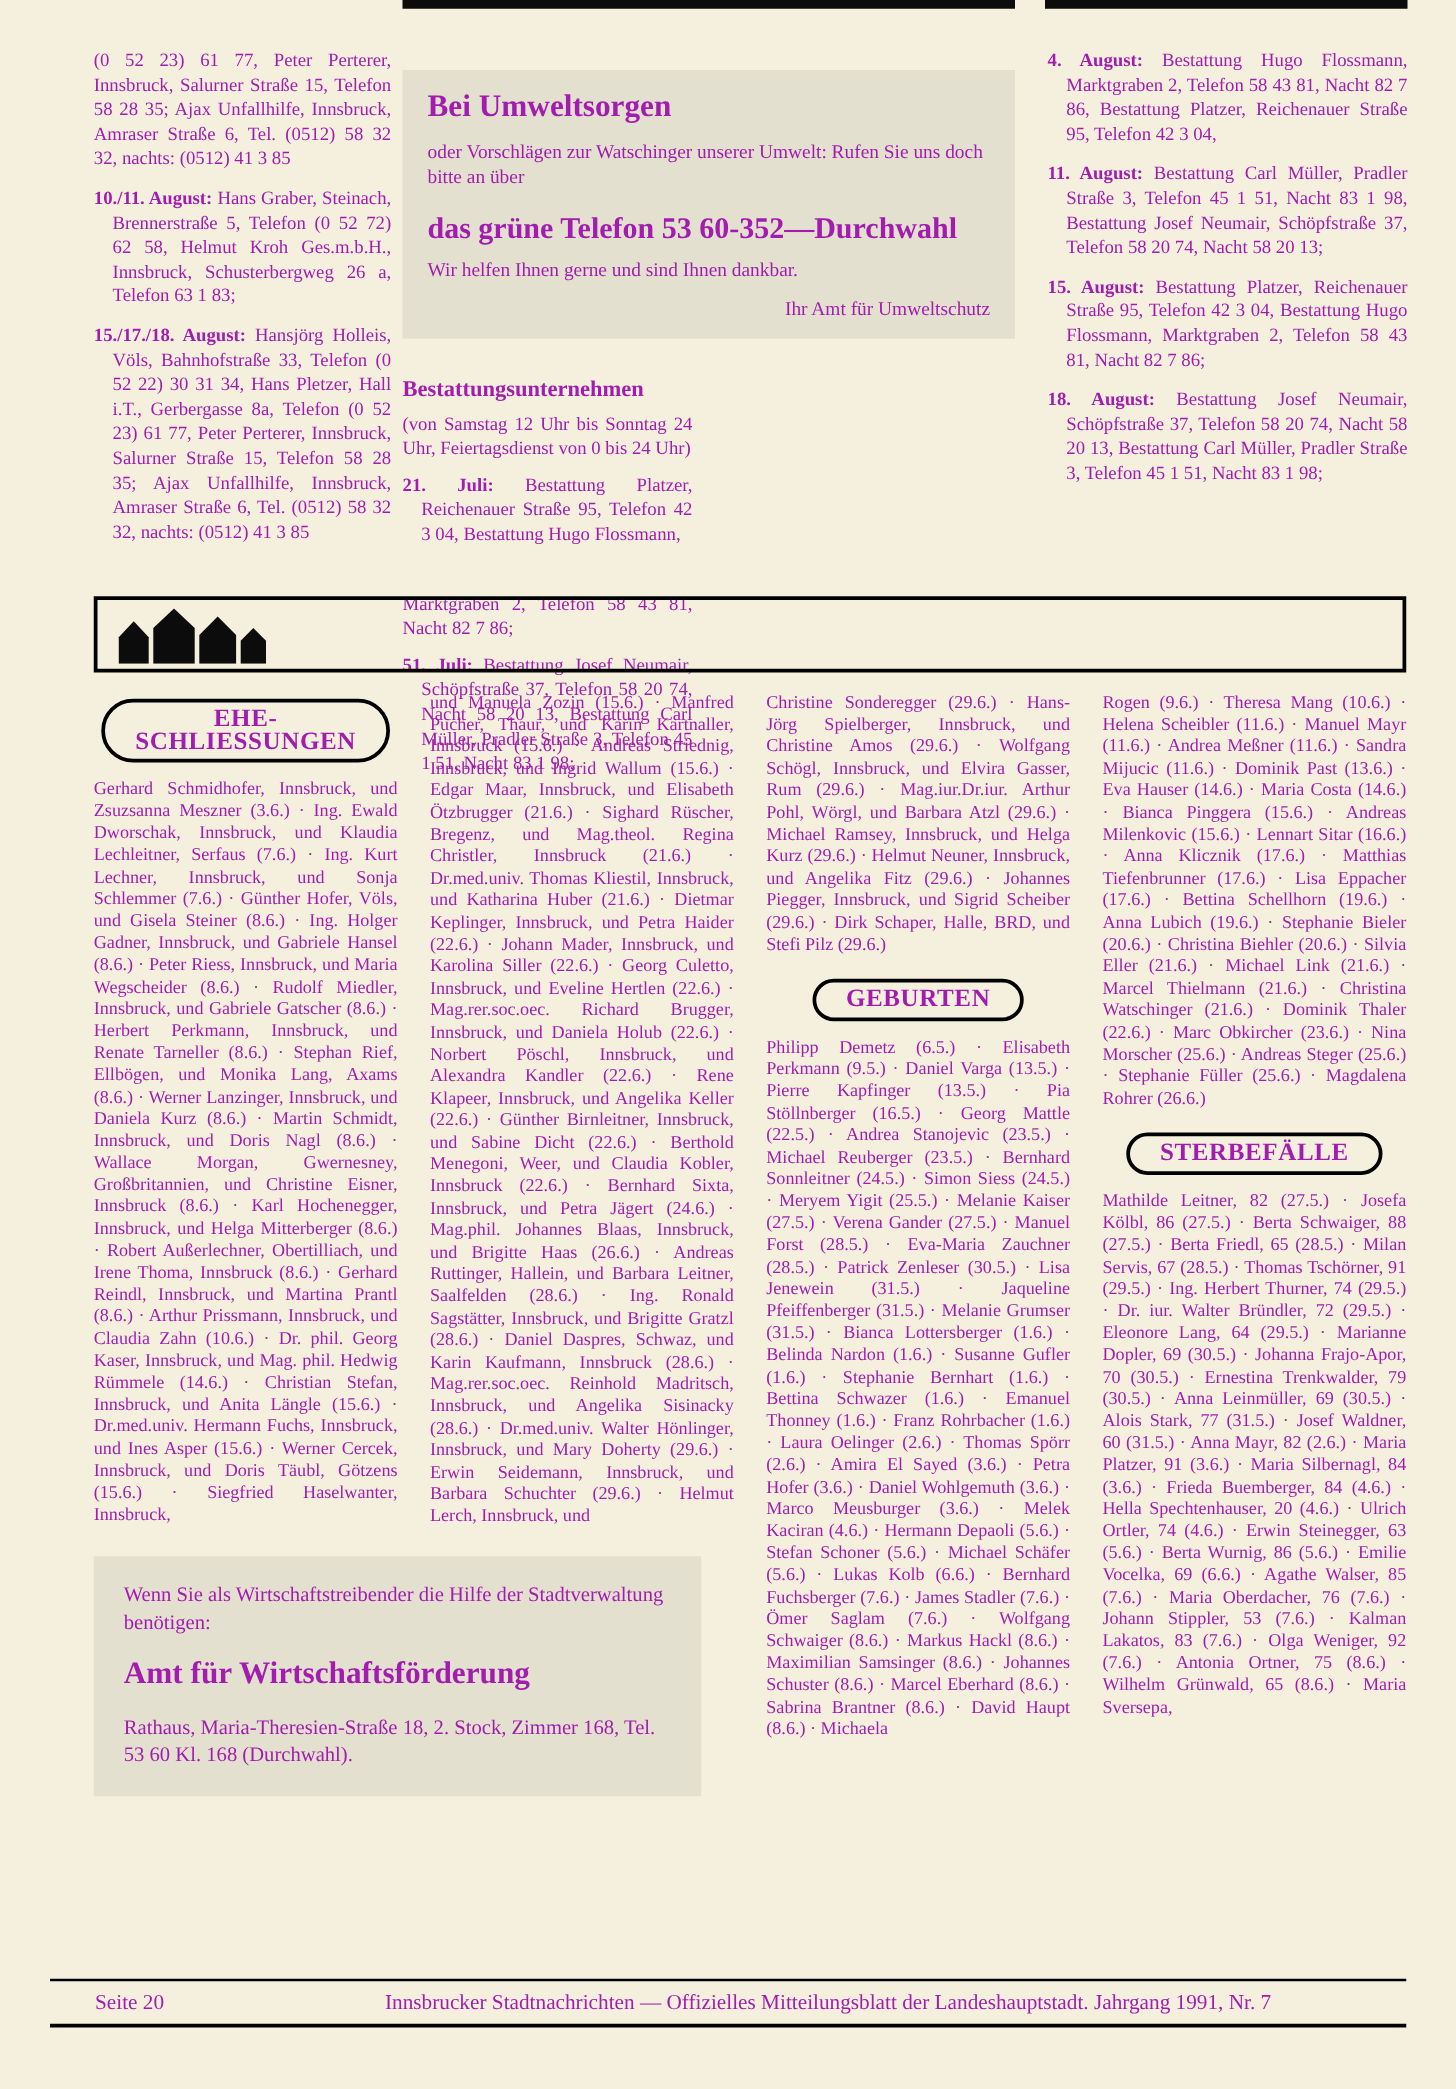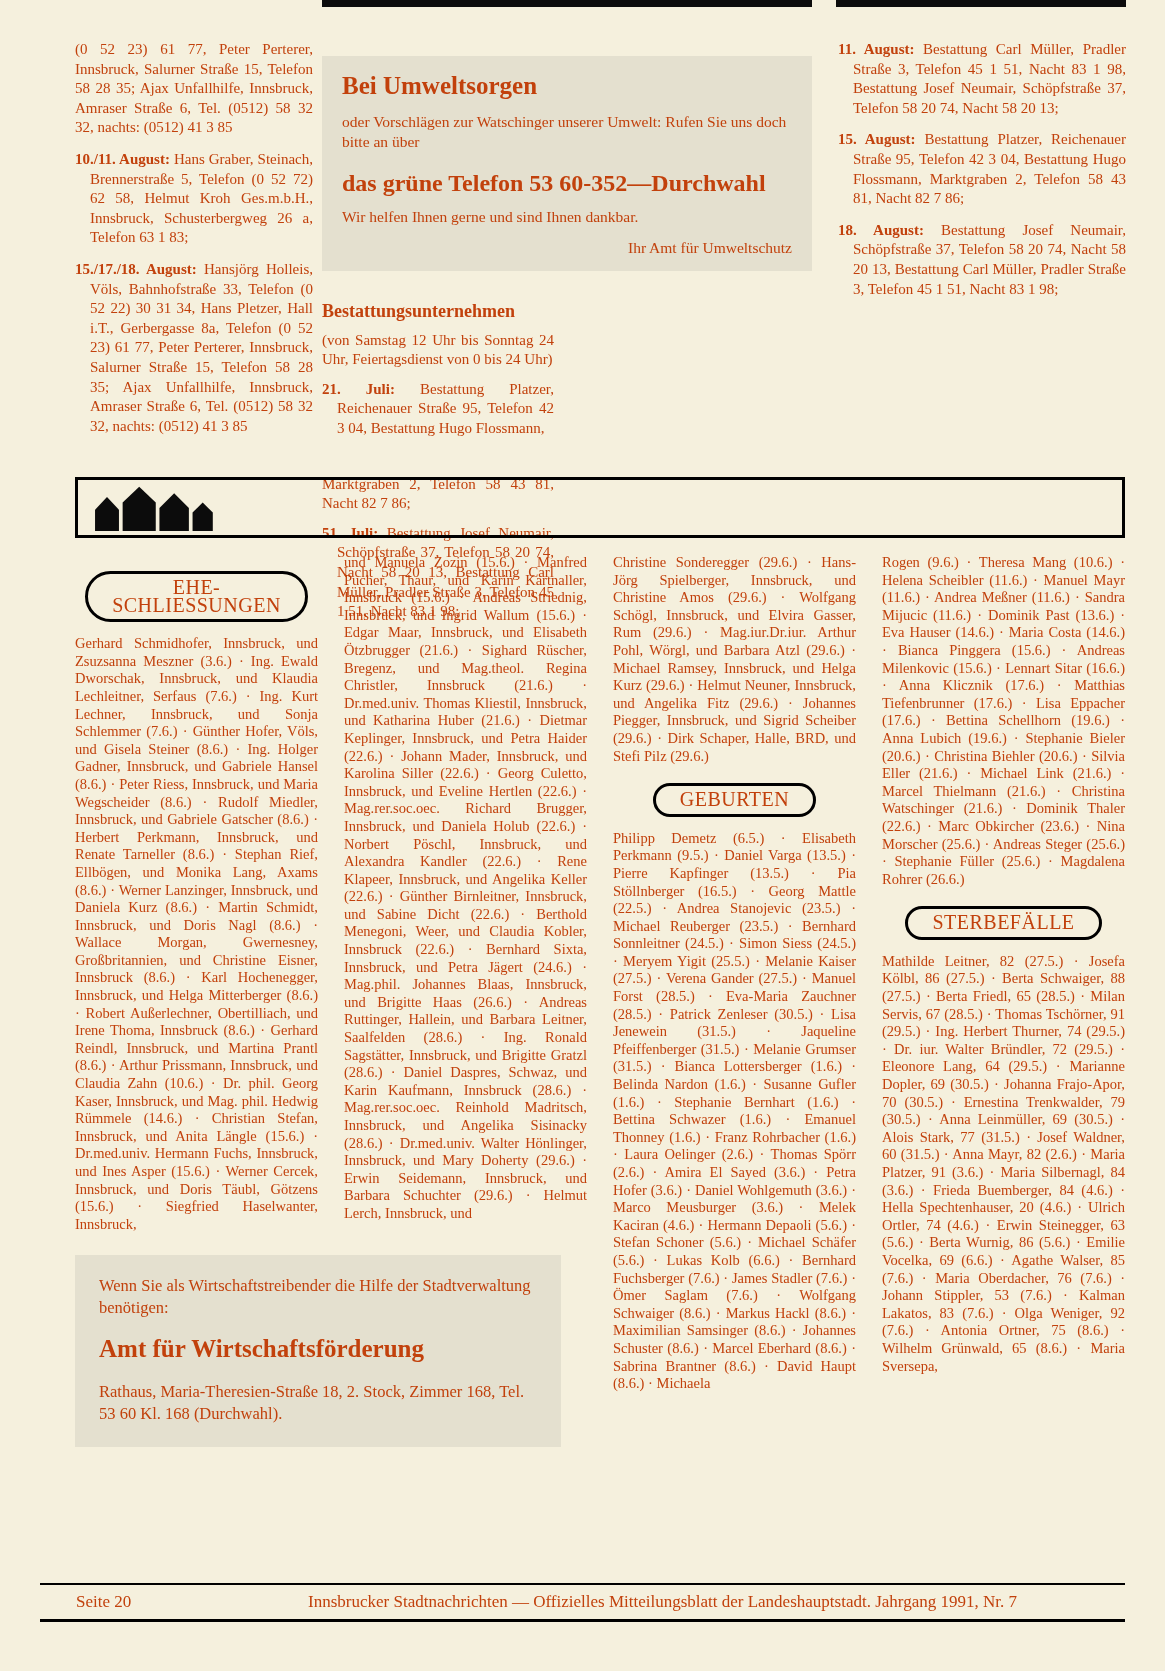--- a/index.html
+++ b/index.html
@@ -1,19 +1,19 @@
 <!DOCTYPE html>
 <html lang="de"><head>
 <meta charset="utf-8">
 <style>
   * { margin:0; padding:0; box-sizing:border-box; }
   html,body { background:#f5f0dd; }
   .page {
     position:relative; width:1165px; height:1671px; margin:0 auto;
-    background:#f5f0dd; color:#c2410c; overflow:hidden;
+    background:#f5f0dd; color:#a21caf; overflow:hidden;
     font-family:"Liberation Serif","DejaVu Serif",serif;
   }
   .bar { position:absolute; top:0; height:7px; background:#0c0c0c; }
   .bar-mid { left:322px; width:490px; }
   .bar-right { left:836px; width:290px; }
 
   .smalltext { font-size:15px; line-height:19.6px; text-align:justify; }
   .smalltext p { margin-bottom:12px; }
   p.hang { padding-left:15px; text-indent:-15px; }
 
@@ -43,21 +43,21 @@
   .banner-title { flex:1; text-align:center; font-weight:bold; font-size:30px; letter-spacing:1.5px; }
 
   .main { position:absolute; left:75px; top:554px; width:1050px; display:flex; gap:26px; }
   .half { width:512px; }
   .cols { display:flex; gap:26px; }
   .col { width:243px; font-size:14.5px; line-height:17.6px; text-align:justify; }
   .flow { hyphens:auto; }
 
   .hdr-box {
     border:3px solid #000; border-radius:26px; width:max-content;
-    margin:17px auto 13px; padding:5px 24px; font-weight:normal; font-size:20px;
+    margin:5px auto 13px; padding:5px 24px; font-weight:bold; font-size:20px;
     text-align:center; letter-spacing:0.5px; background:transparent;
   }
   .hdr-box.mid { margin-top:18px; }
   .hdr-box span { display:block; }
 
   .wirtschaft {
     margin-top:22px; background:#e4e0cf; padding:20px 24px 22px; width:486px;
   }
   .w-intro { font-size:16.5px; line-height:22px; text-align:left; }
   .w-title { font-size:25px; font-weight:bold; text-align:left; margin:16px 0 18px; }
@@ -99,20 +99,21 @@
       <p>(von Samstag 12 Uhr bis Sonntag 24 Uhr, Feiertagsdienst von 0 bis 24 Uhr)</p>
       <p class="hang"><b>21. Juli:</b><span> Bestattung Platzer, Reichenauer Straße 95, Telefon 42 3 04, Bestattung Hugo Flossmann,</span></p>
     </div>
     <div class="best-col">
       <p>Marktgraben 2, Telefon 58 43 81, Nacht 82 7 86;</p>
       <p class="hang"><b>51. Juli:</b><span> Bestattung Josef Neumair, Schöpfstraße 37, Telefon 58 20 74, Nacht 58 20 13, Bestattung Carl Müller, Pradler Straße 3, Telefon 45 1 51, Nacht 83 1 98;</span></p>
     </div>
   </div>
 
   <div class="top-right smalltext">
+    <p class="hang"><b>4. August:</b><span> Bestattung Hugo Flossmann, Marktgraben 2, Telefon 58 43 81, Nacht 82 7 86, Bestattung Platzer, Reichenauer Straße 95, Telefon 42 3 04,</span></p>
     <p class="hang"><b>11. August:</b><span> Bestattung Carl Müller, Pradler Straße 3, Telefon 45 1 51, Nacht 83 1 98, Bestattung Josef Neumair, Schöpfstraße 37, Telefon 58 20 74, Nacht 58 20 13;</span></p>
     <p class="hang"><b>15. August:</b><span> Bestattung Platzer, Reichenauer Straße 95, Telefon 42 3 04, Bestattung Hugo Flossmann, Marktgraben 2, Telefon 58 43 81, Nacht 82 7 86;</span></p>
     <p class="hang"><b>18. August:</b><span> Bestattung Josef Neumair, Schöpfstraße 37, Telefon 58 20 74, Nacht 58 20 13, Bestattung Carl Müller, Pradler Straße 3, Telefon 45 1 51, Nacht 83 1 98;</span></p>
   </div>
 
   <div class="banner">
     <span class="banner-icon">
       <svg viewBox="0 0 130 50" width="122" height="46" aria-hidden="true">
         <path fill="#0c0c0c" d="M2 50 V27 L15 13 L28 27 V50 Z"></path>
         <path fill="#0c0c0c" d="M32 50 V19 L50 2 L68 19 V50 Z"></path>

